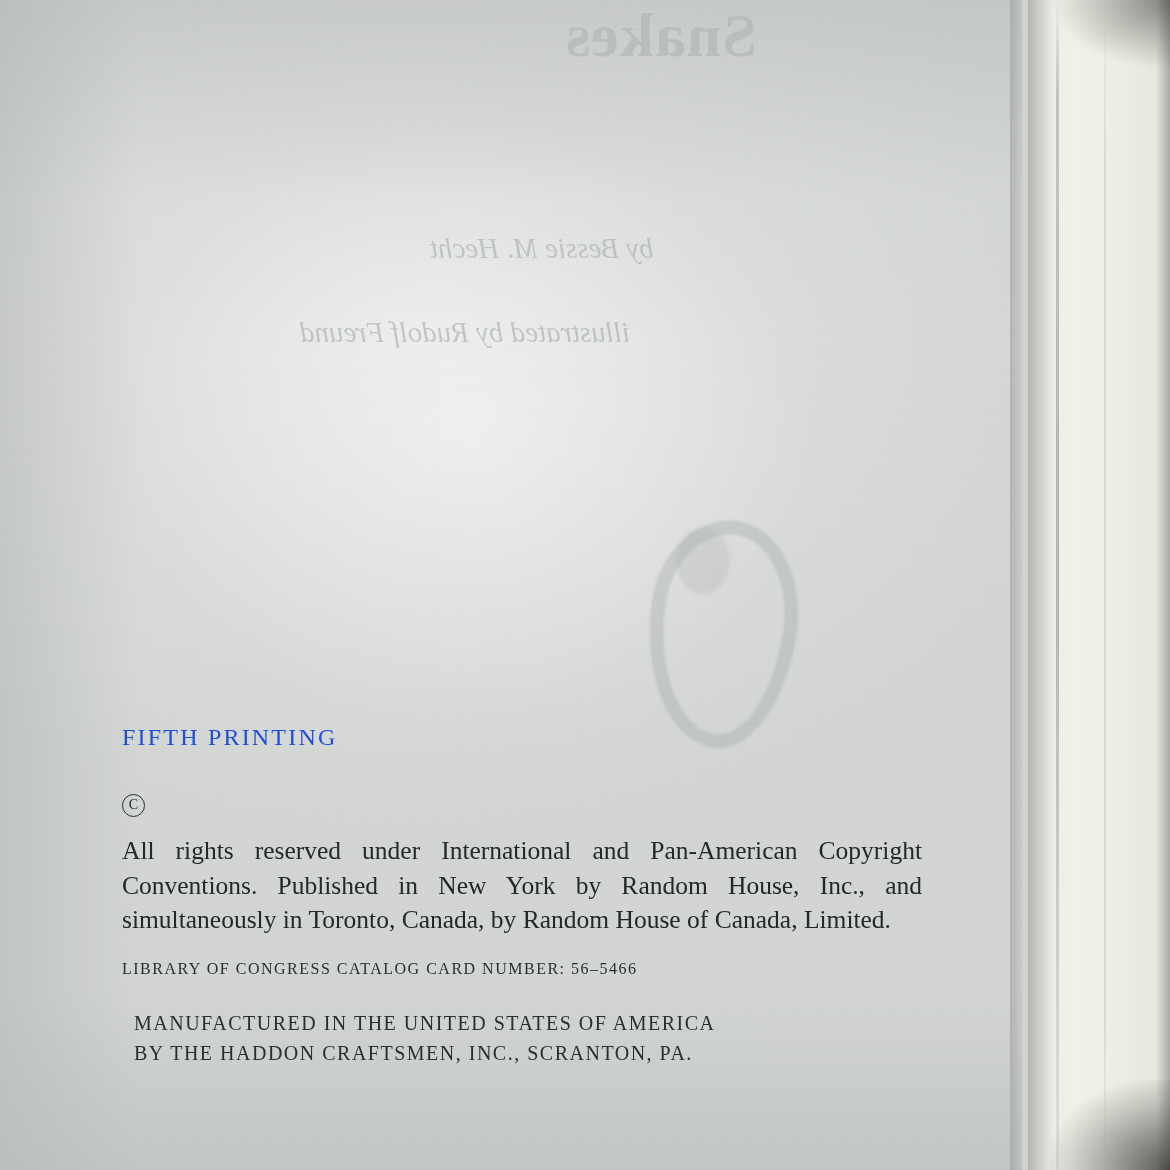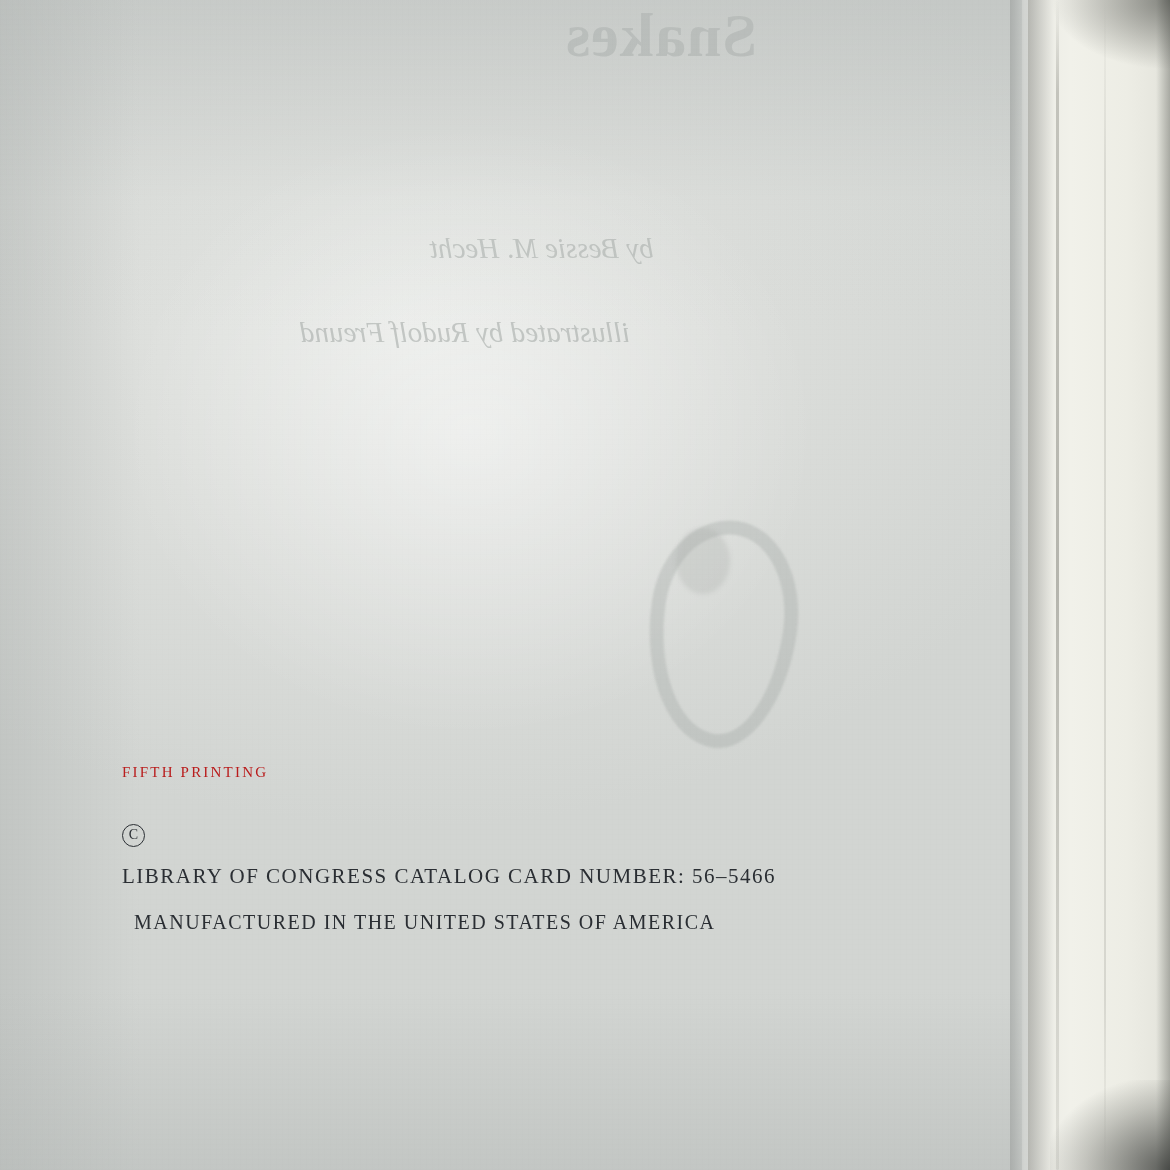--- a/index.html
+++ b/index.html
@@ -173,25 +173,24 @@
     top: 724px;
     width: 810px;
     color: #31353a;
   }
   .sc {
     font-family: "Liberation Serif", serif;
     text-transform: uppercase;
     letter-spacing: 1.6px;
   }
   .fifth {
-    font-size: 15px;
+    font-size: 24px;
     letter-spacing: 2.2px;
     margin-bottom: 44px;
-    color: #b91c1c;
-    margin-top: 40px;
+    color: #1d4ed8;
   }
   .copyright-line {
     font-size: 25px;
     letter-spacing: 2.0px;
     margin-bottom: 16px;
     color: #2a2e33;
     display: flex;
     align-items: baseline;
     gap: 9px;
   }
@@ -209,23 +208,23 @@
   }
   .rights {
     font-size: 25.5px;
     line-height: 1.36;
     color: #24282c;
     margin-bottom: 22px;
     width: 800px;
     text-align: justify;
   }
   .loc {
-    font-size: 21px;
+    font-size: 16px;
     letter-spacing: 1.5px;
-    margin-bottom: 18px;
+    margin-bottom: 30px;
     color: #2a2e33;
   }
   .manu {
     font-size: 20px;
     letter-spacing: 1.5px;
     line-height: 1.5;
     color: #2a2e33;
     margin-left: 12px;
   }
   .blur-soft { filter: blur(0.25px); }
@@ -249,24 +248,26 @@
   <div class="paper-shade-bottom"></div>
   <div class="paper-grain"></div>
 
   <div class="copy-block">
     <div class="sc fifth blur-soft">FIFTH PRINTING</div>
 
     <div class="copyright-line sc blur-soft">
       <span class="c-mark">C</span>
     </div>
 
+    <div class="rights blur-soft">All rights reserved under International and Pan-American Copyright Conventions. Published in New York by Random House, Inc., and simultaneously in Toronto, Canada, by Random House of Canada, Limited.</div>
 
     <div class="sc loc blur-soft">LIBRARY OF CONGRESS CATALOG CARD NUMBER: 56–5466</div>
 
     <div class="sc manu blur-soft">MANUFACTURED IN THE UNITED STATES OF AMERICA</div>
+    <div class="sc manu blur-soft">BY THE HADDON CRAFTSMEN, INC., SCRANTON, PA.</div>
   </div>
 
   <div class="gutter"></div>
   <div class="next-page"></div>
   <div class="next-page-shadow"></div>
   <div class="edge-line"></div>
   <div class="edge-line2"></div>
   <div class="dark-right"></div>
   <div class="corner-dark"></div>
   <div class="corner-dark-top"></div>

